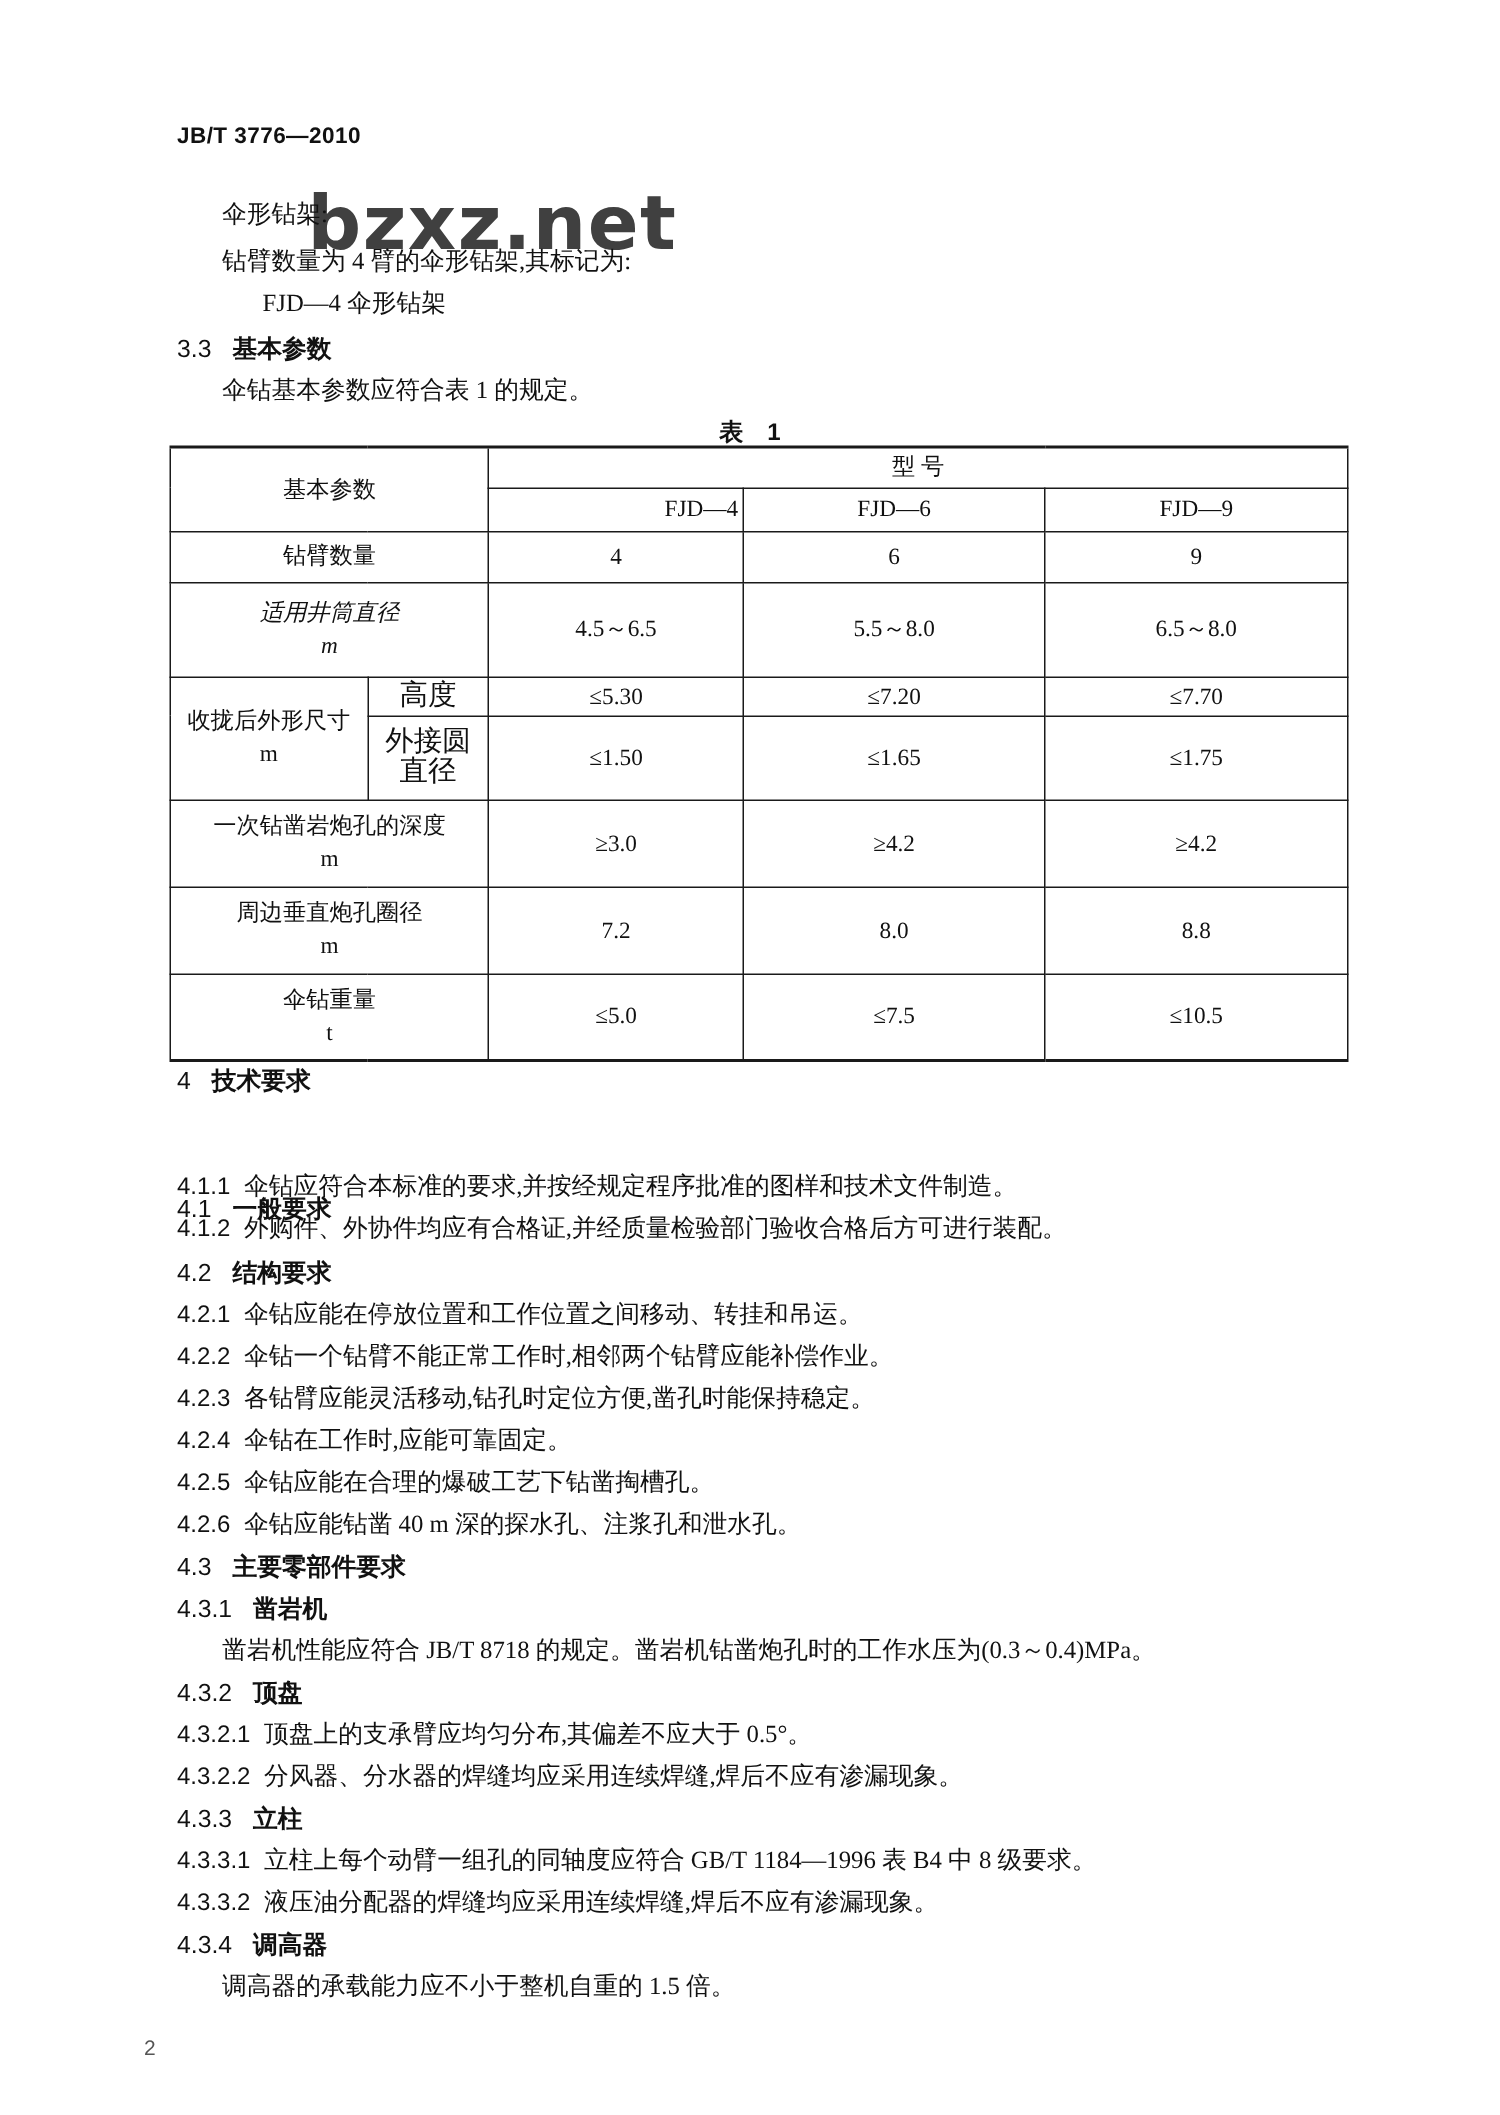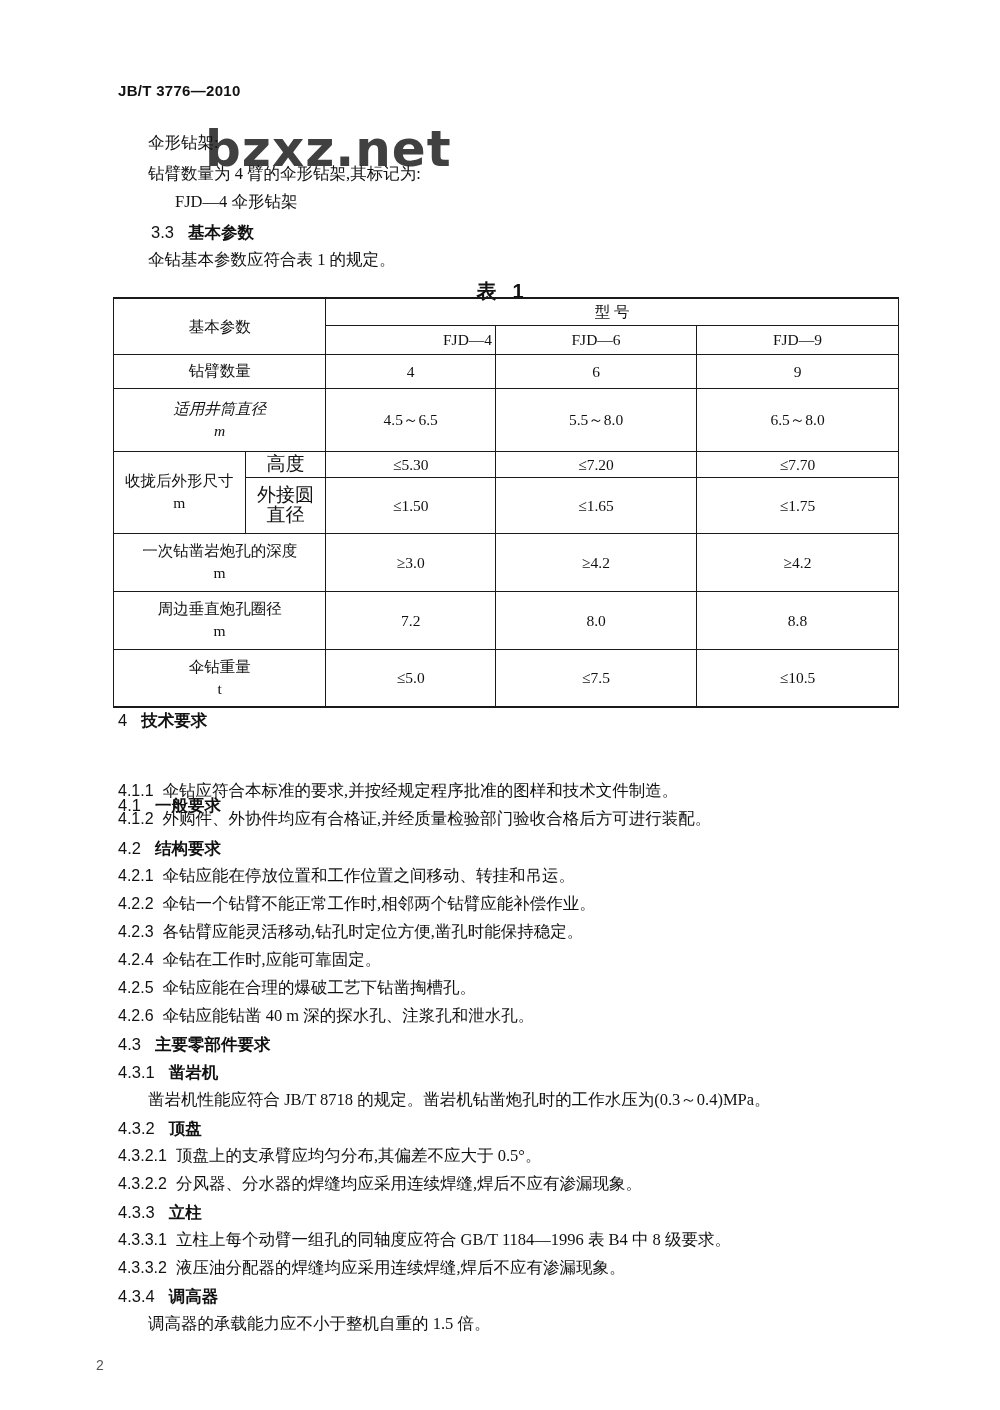--- a/index.html
+++ b/index.html
@@ -78,21 +78,21 @@
   .sp-sm { display: inline-block; width: 9px; }
 
   
   .tcaption {
     position: absolute;
     left: 0;
     width: 1000px;
     text-align: center;
     font-family: "Liberation Sans", "DejaVu Sans", sans-serif;
     font-weight: 700;
-    font-size: 20px;
+    font-size: 16px;
   }
   .tcaption .gap { display: inline-block; width: 16px; }
 
   
   table.params {
     position: absolute;
     left: 113px;
     top: 297px;
     width: 786px;
     border-collapse: collapse;
@@ -120,21 +120,21 @@
   <div class="watermark">bzxz.net</div>
 
   <div class="content">
 
     <div class="runhead">JB/T 3776—2010</div>
 
     <div class="block indent1 para" style="top:133px;">伞形钻架:</div>
     <div class="block indent1 para" style="top:164px;">钻臂数量为 4 臂的伞形钻架,其标记为:</div>
     <div class="block indent2 para" style="top:192px;">FJD—4   伞形钻架</div>
 
-    <div class="block h-sec" style="top:222px;margin-left:33px;">
+    <div class="block h-sec" style="top:222px;">
       <span class="num">3.3</span><span class="sp"></span><span>基本参数</span>
     </div>
     <div class="block indent1 para" style="top:250px;">伞钻基本参数应符合表 1 的规定。</div>
 
     <div class="tcaption" style="top:278px;">
       <span>表</span><span class="gap"></span><span>1</span>
     </div>
 
     <table class="params">
       <tbody>

